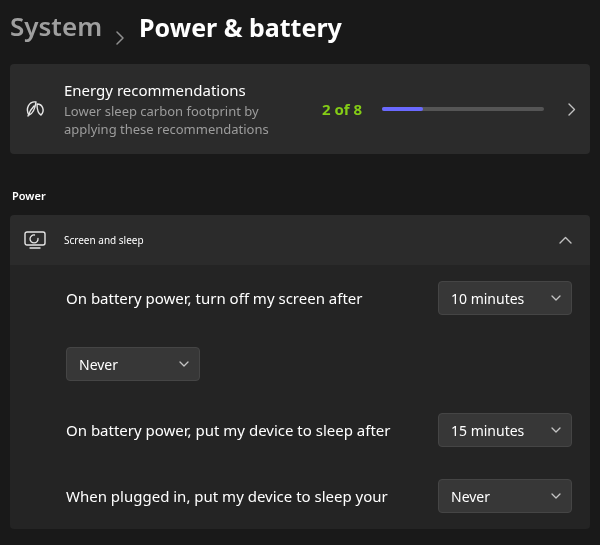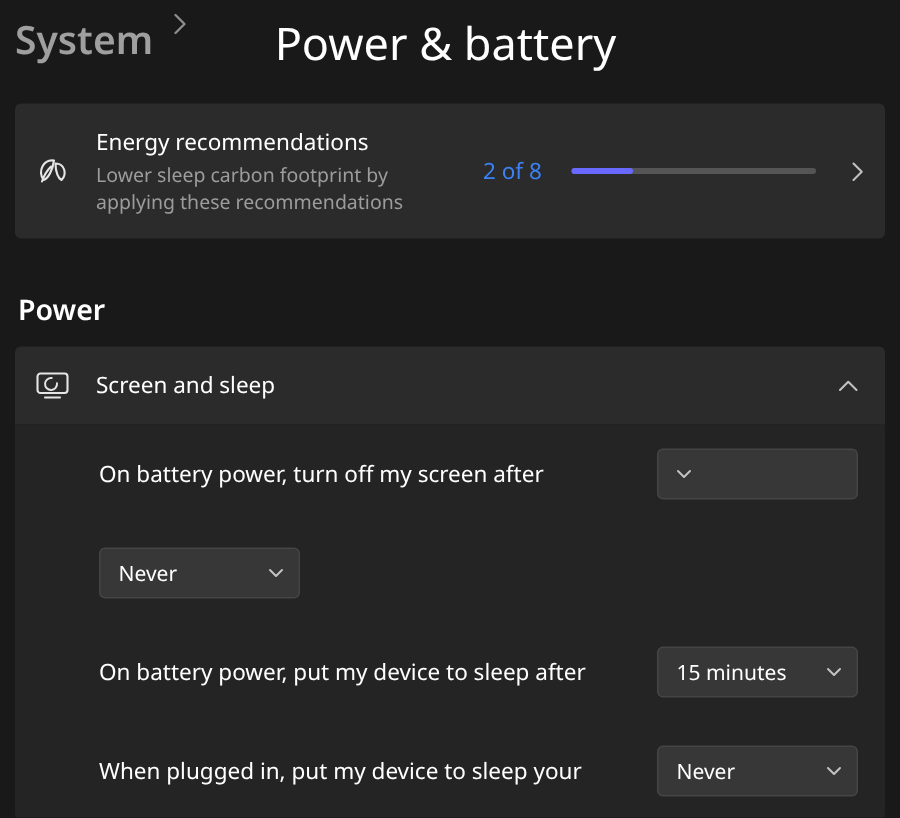--- a/index.html
+++ b/index.html
@@ -9,41 +9,40 @@
     background: #191919;
     font-family: "Segoe UI", -apple-system, system-ui, sans-serif;
     color: #ffffff;
     overflow: hidden;
     padding: 8px 6px 6px 6px;
   }
 
   
   .breadcrumb {
     display: flex;
-    align-items: flex-start;
+    align-items: flex-end;
     gap: 14px;
     margin-bottom: 20px;
     padding-left: 4px;
   }
   .breadcrumb .parent {
     color: #9f9f9f;
     font-size: 26px;
     font-weight: 600;
   }
   .breadcrumb .chev {
     color: #8f8f8f;
     font-size: 17px;
     position: relative;
     top:1px;
   }
   .breadcrumb .current {
     color: #ffffff;
-    font-size: 30px;
-    font-weight: 400;
-    margin-left: 44px;
+    font-size: 25px;
+    font-weight: 700;
   }
 
   
   .card {
     background: #2b2b2b;
     border-radius: 4px;
     padding: 16px 12px 16px 12px;
     display: flex;
     align-items: center;
     gap: 16px;
@@ -51,40 +50,40 @@
   }
   .card .icon-slot {
     width: 26px;
     display:flex;
     align-items:center;
     justify-content:center;
   }
   .card .texts { flex: 0 0 auto; width: 242px; }
   .card .title { color: #ffffff; font-size: 15px; }
   .card .sub { color: #9c9c9c; font-size: 13px; line-height: 1.4; margin-top:2px;}
-  .card .count { color: #3b82f6; font-size: 15px; margin-right: 4px; }
+  .card .count { color: #84cc16; font-size: 15px; margin-right: 4px; font-weight: bold; }
   .progress-track {
     flex: 1;
     height: 4px;
     background: #555555;
     border-radius: 2px;
     position: relative;
     margin-right: 6px;
   }
   .progress-fill {
     position: absolute; left:0; top:0; bottom:0;
     background: #6a69ff;
     border-radius: 2px;
   }
   .card .chev-right { color:#c2c2c2; font-size:15px; padding:0 2px; }
 
   
   .section-heading {
     color: #ffffff;
-    font-size: 19px;
+    font-size: 11px;
     font-weight: 600;
     margin: 34px 0 12px 6px;
   }
 
   
   .expander {
     margin: 0 4px;
   }
   .exp-header {
     background: #2b2b2b;
@@ -94,21 +93,21 @@
     align-items: center;
     gap: 18px;
   }
   .exp-header .icon-slot {
     width: 22px;
     display:flex; align-items:center; justify-content:center;
   }
   .exp-header .label {
     flex: 1;
     color: #ffffff;
-    font-size: 15px;
+    font-size: 10px;
   }
   .exp-header .chev-up { color:#c2c2c2; font-size:14px; }
 
   
   .exp-body {
     background: #242424;
     border-radius: 0 0 4px 4px;
     padding: 0;
   }
   .row {
@@ -195,20 +194,21 @@
           <path d="M1 7 L6.5 1.5 L12 7" stroke="#c2c2c2" stroke-width="1.4" fill="none" stroke-linecap="round" stroke-linejoin="round"></path>
         </svg>
     </span>
   </div>
 
   <div class="exp-body">
 
     <div class="row">
       <div class="label">On battery power, turn off my screen after</div>
       <div class="combo">
+        <span>10 minutes</span>
         <span class="chev-down">
           <svg width="10" height="6" viewBox="0 0 10 6">
               <path d="M1 1 L5 5 L9 1" stroke="#c4c4c4" stroke-width="1.3" fill="none" stroke-linecap="round" stroke-linejoin="round"></path>
             </svg>
         </span>
       </div>
     </div>
 
     <div class="row">
       <div class="combo">

